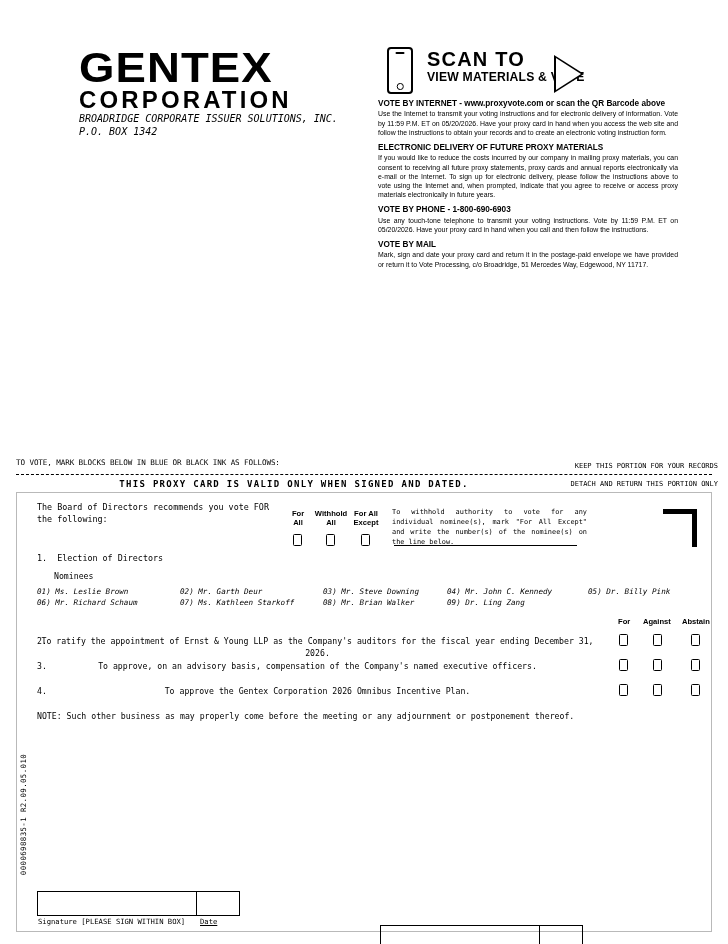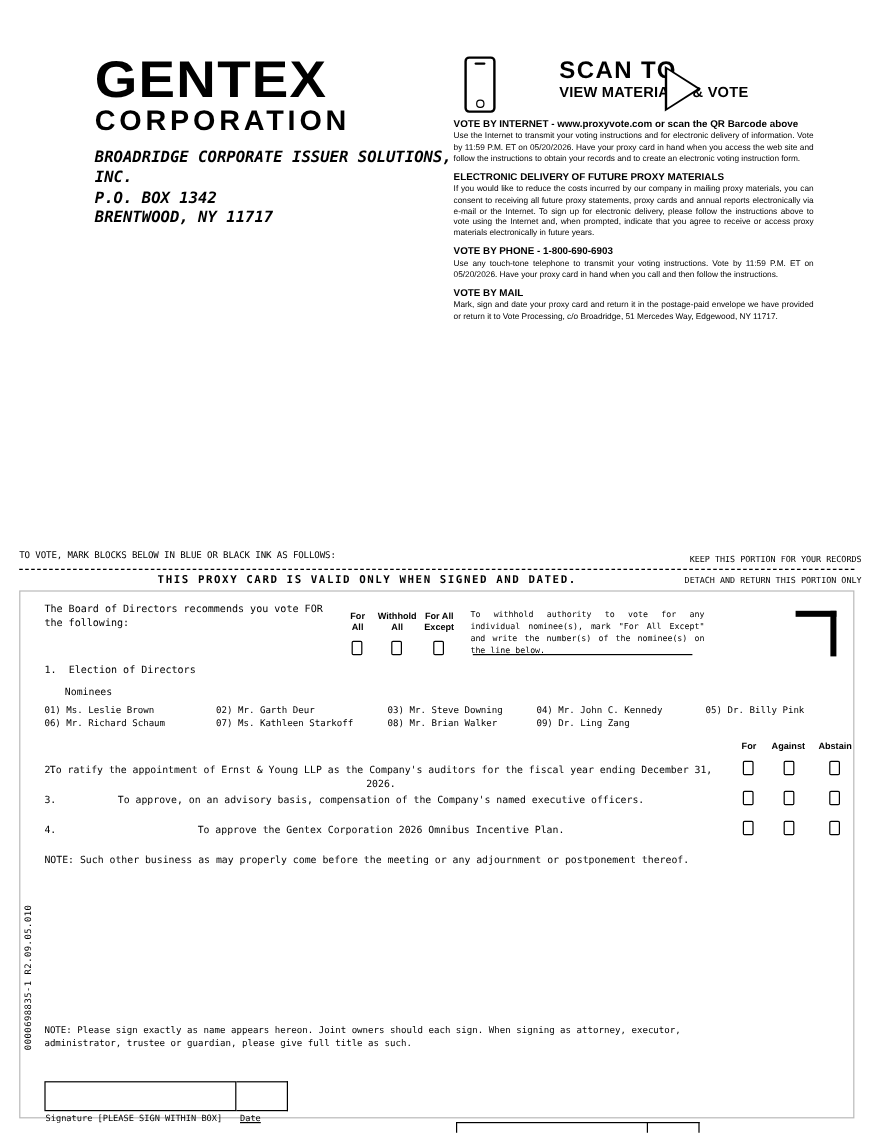--- a/index.html
+++ b/index.html
@@ -32,24 +32,24 @@
     font-size: 23.5px;
     letter-spacing: 3.1px;
     line-height: 1.0;
     margin-top: 1px;
     transform: scaleX(1.02);
     transform-origin: left center;
   }
   .logo-addr {
     font-family: "DejaVu Sans Mono", monospace;
     font-style: italic;
-    font-weight: bold;
-    font-size: 13px;
+    font-weight: normal;
+    font-size: 10px;
     line-height: 1.28;
-    margin-top: 12px;
+    margin-top: 1px;
     letter-spacing: 0px;
   }
 
   
   .scan-block { position: absolute; left: 387px; top: 47px; width: 300px; height: 55px; }
   .phone-icon {
     position: absolute; left: 0; top: 0;
     width: 26px; height: 47px;
     border: 2.5px solid #000;
     border-radius: 4px;
@@ -58,21 +58,21 @@
   .phone-icon::before {
     content: ""; position: absolute;
     left: 50%; top: 3px; transform: translateX(-50%);
     width: 9px; height: 1.6px; background: #000; border-radius: 1px;
   }
   .phone-icon::after {
     content: ""; position: absolute;
     left: 50%; bottom: 2.5px; transform: translateX(-50%);
     width: 4.5px; height: 4.5px; border: 1.2px solid #000; border-radius: 50%;
   }
-  .scan-text { position: absolute; left: 40px; top: 2px; margin-left: 39px; }
+  .scan-text { position: absolute; left: 40px; top: 2px; }
   .scan-line1 {
     font-family: "Liberation Sans", sans-serif;
     font-weight: bold; font-size: 20px; letter-spacing: 1.2px;
     line-height: 1.05;
   }
   .scan-line2 {
     font-family: "Liberation Sans", sans-serif;
     font-weight: bold; font-size: 12.2px; letter-spacing: 0.2px;
     line-height: 1.1; margin-top: 1px;
   }
@@ -121,21 +121,21 @@
   .detach-note {
     position: absolute; right: 10px; top: 480px;
     font-family: "DejaVu Sans Mono", monospace;
     font-size: 7px; text-align: right;
   }
   .dash-line {
     position: absolute; left: 16px; top: 474px; width: 696px;
     border-top: 1.4px dashed #000;
   }
   .valid-note {
-    position: absolute; left: 16px; top: 479px; width: 580px;
+    position: absolute; left: 4px; top: 479px; width: 580px;
     text-align: center;
     font-family: "DejaVu Sans Mono", monospace;
     font-weight: bold; font-size: 9px; letter-spacing: 1.3px;
   }
 
   
   .ballot {
     position: absolute; left: 16px; top: 492px;
     width: 696px; height: 440px;
     border: 1.1px solid #b9b9b9;
@@ -182,21 +182,21 @@
   }
   .nom-boxes { position: absolute; left: 258px; top: 41px; width: 120px; }
   .nom-boxes .cbox { position: absolute; top: 0; }
   .nb1 { left: 18px; } .nb2 { left: 51px; } .nb3 { left: 86px; }
 
   .item1 { position: absolute; left: 20px; top: 60px; font-size: 8.4px; }
   .nominees-label { position: absolute; left: 37px; top: 78px; font-size: 8.2px; }
 
   .nom-grid {
     position: absolute; left: 20px; top: 94px; width: 660px;
-    font-size: 7.6px; line-height: 1.42;
+    font-size: 7.6px; line-height: 1.42; font-style: italic;
   }
   .nom-row { display: block; position: relative; height: 11px; }
   .nom { position: absolute; white-space: nowrap; }
   .nc1 { left: 0px; } .nc2 { left: 143px; } .nc3 { left: 286px; }
   .nc4 { left: 410px; } .nc5 { left: 551px; }
 
   .rec-head2 { position: absolute; left: 20px; top: 125px; font-size: 8.4px; }
 
   .fa-heads { position: absolute; left: 593px; top: 124px; width: 100px; }
   .fa-head {
@@ -228,21 +228,21 @@
     font-size: 8.2px; line-height: 1.4;
   }
 
   .note-sign {
     position: absolute; left: 20px; top: 360px; width: 560px;
     font-size: 7.6px; line-height: 1.45;
   }
 
   
   .sig-area { position: absolute; left: 20px; top: 392px; width: 660px; }
-  .sig-group { position: absolute; top: 16px; }
+  .sig-group { position: absolute; top: 6px; }
   .sg-left { left: 0px; }
   .sg-right { left: 343px; margin-top: 34px; }
   .sig-boxes { display: flex; }
   .sig-box { border: 1.4px solid #000; height: 25px; }
   .sb-name { width: 160px; }
   .sb-date { width: 43px; border-left: none; }
   .sig-labels { position: relative; height: 12px; margin-top: 1px; }
   .sig-label {
     position: absolute; top: 0;
     font-size: 7.2px; white-space: nowrap;
@@ -266,21 +266,20 @@
 <body>
 
 <div class="stub">
 
   <div class="logo-block">
     <div class="logo-gentex">GENTEX</div>
     <div class="logo-corporation">CORPORATION</div>
     <div class="logo-addr">
       <div>BROADRIDGE CORPORATE ISSUER SOLUTIONS, INC.</div>
       <div>P.O. BOX 1342</div>
-      <div>BRENTWOOD, NY 11717</div>
     </div>
   </div>
 
   <div class="scan-block">
     <div class="phone-icon"></div>
     <div class="scan-text">
       <div class="scan-line1">SCAN TO</div>
       <div class="scan-line2">VIEW MATERIALS &amp; VOTE</div>
     </div>
     <div class="scan-arrow"></div>
@@ -387,21 +386,20 @@
     <span class="prop-text">To approve the Gentex Corporation 2026 Omnibus Incentive Plan.</span>
   </div>
   <div class="fa-row far4">
     <span class="cbox fb-for"></span>
     <span class="cbox fb-against"></span>
     <span class="cbox fb-abstain"></span>
   </div>
 
   <div class="note-business">NOTE: Such other business as may properly come before the meeting or any adjournment or postponement thereof.</div>
 
-  <div class="note-sign">NOTE: Please sign exactly as name appears hereon.  Joint owners should each sign.  When signing as attorney, executor, administrator, trustee or guardian, please give full title as such.</div>
 
   <div class="sig-area">
     <div class="sig-group sg-left">
       <div class="sig-boxes">
         <div class="sig-box sb-name"></div>
         <div class="sig-box sb-date"></div>
       </div>
       <div class="sig-labels">
         <span class="sig-label sl-name">Signature [PLEASE SIGN WITHIN BOX]</span>
         <span class="sig-label sl-date">Date</span>

